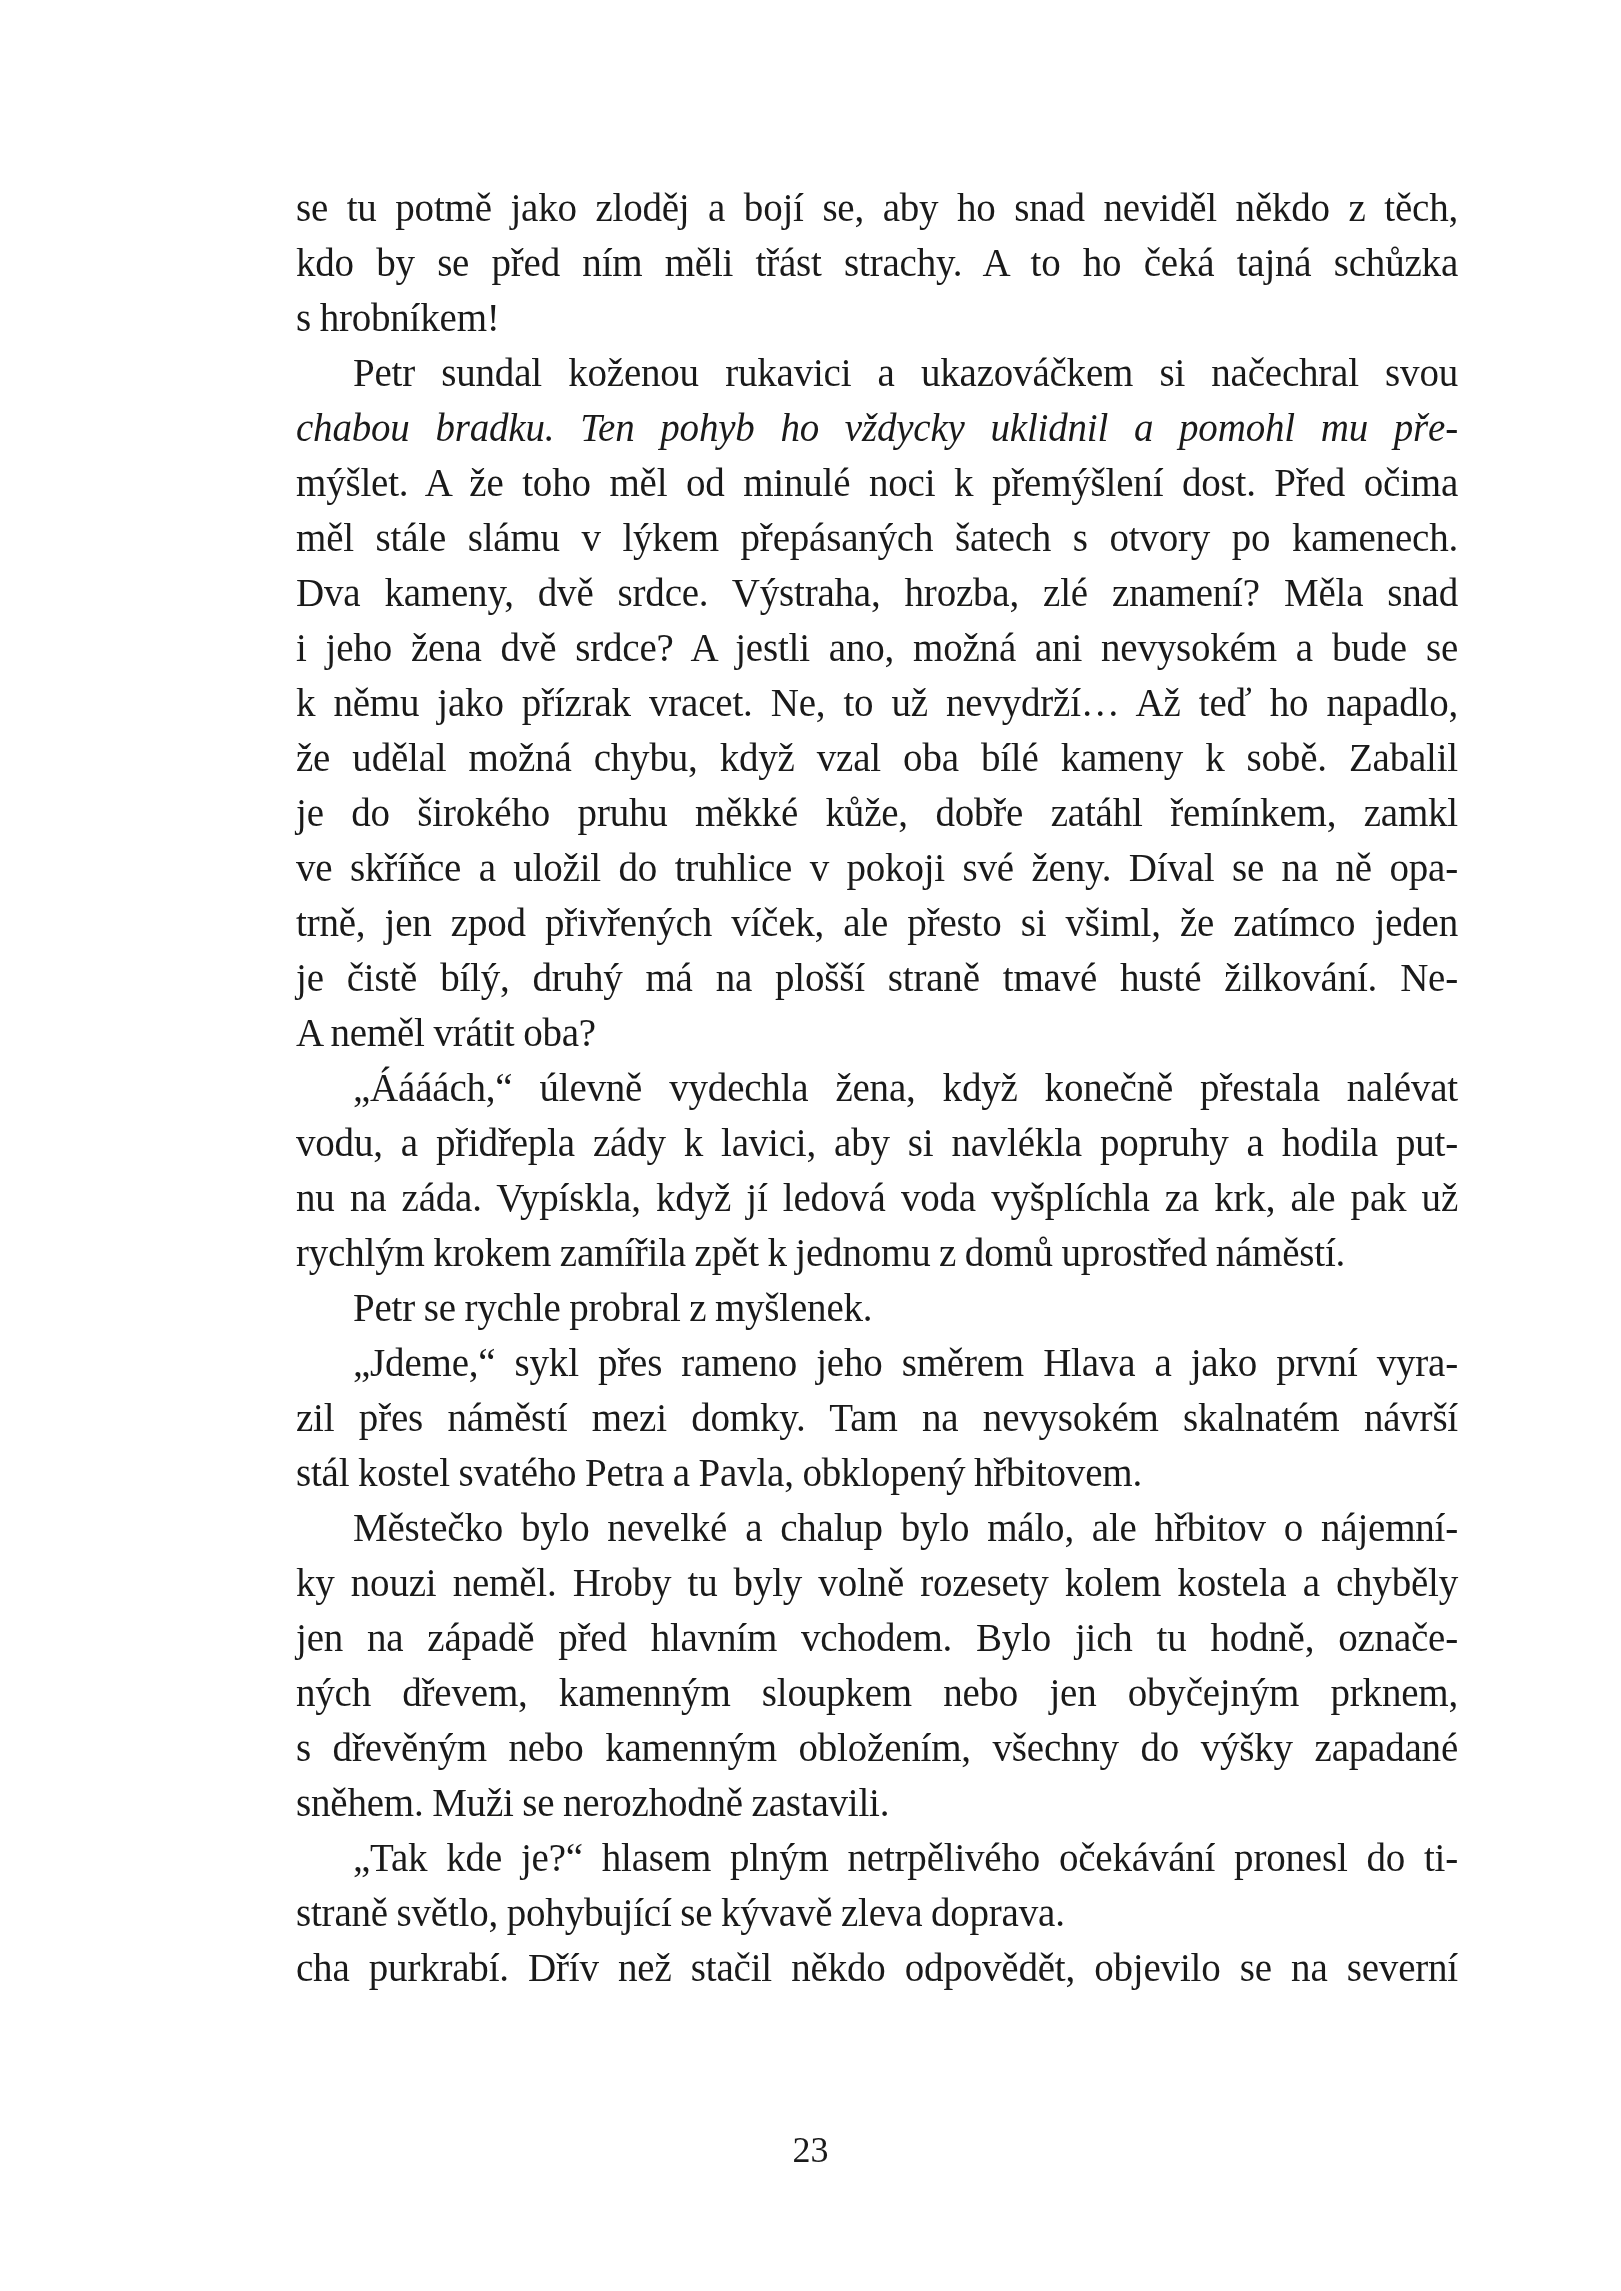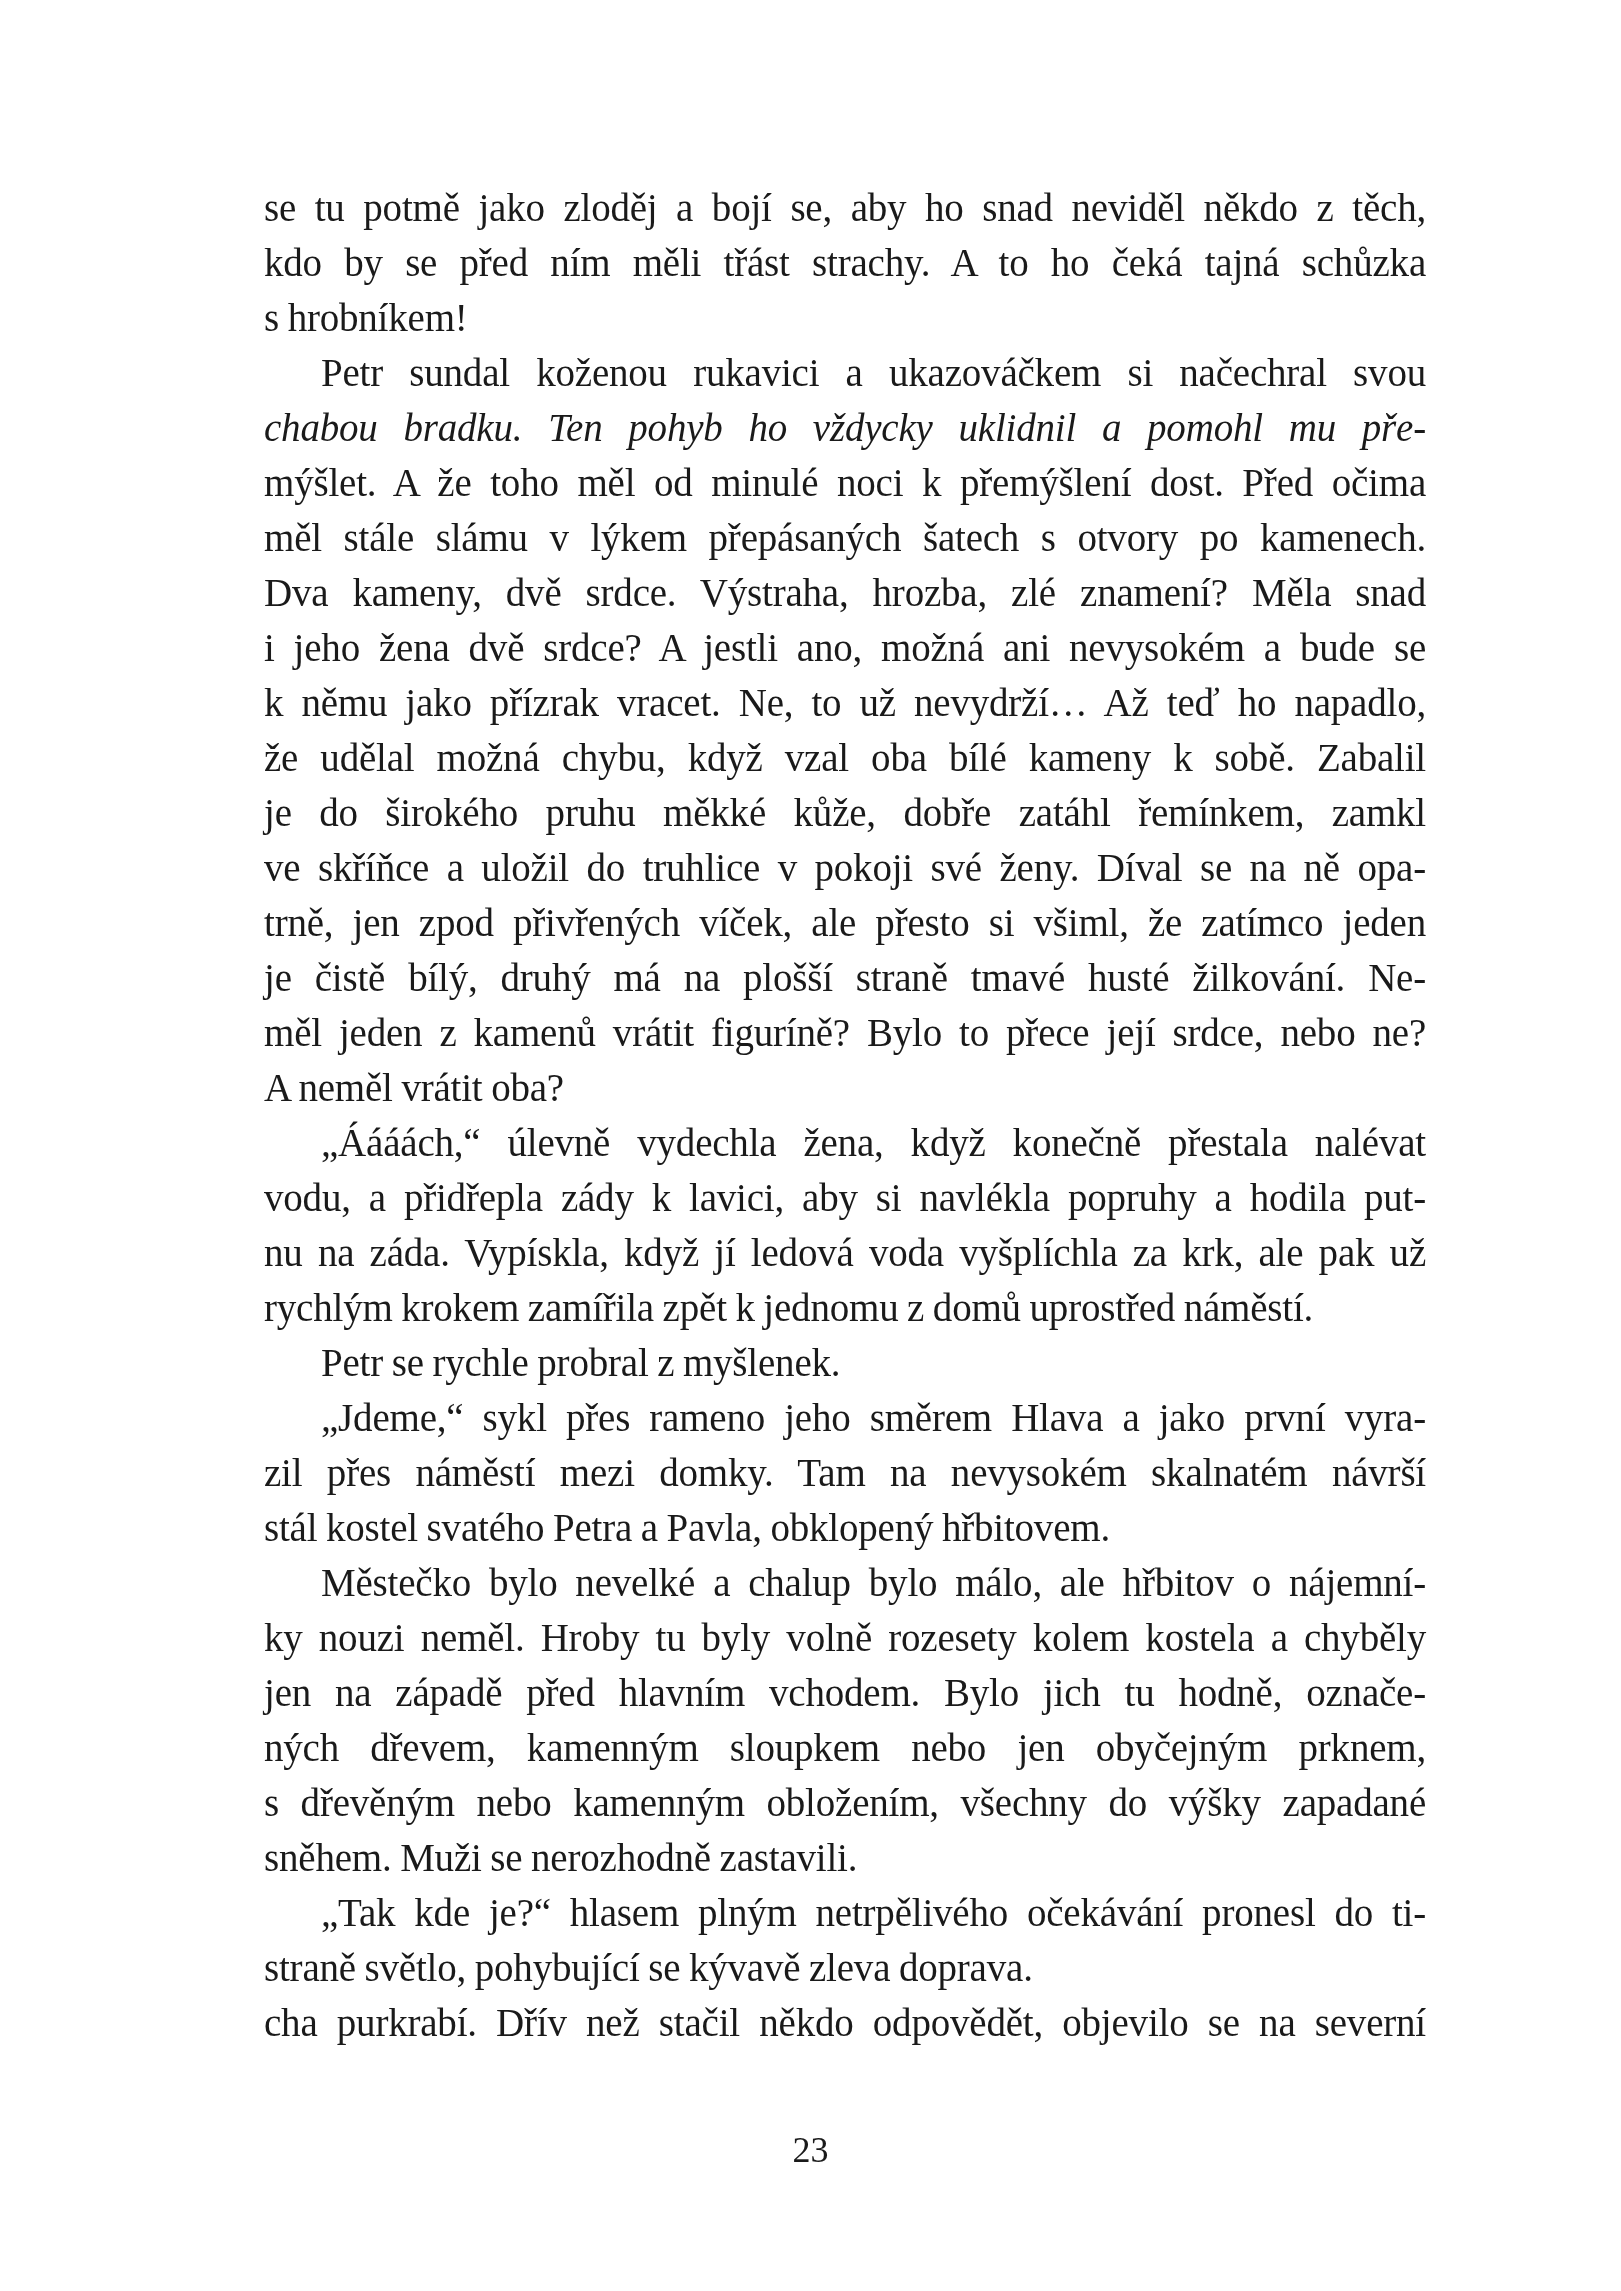--- a/index.html
+++ b/index.html
@@ -17,21 +17,21 @@
     }
     .page {
       position: absolute;
       left: 0; top: 0;
       width: 1621px;
       height: 2291px;
       background: #ffffff;
     }
     .text-block {
       position: absolute;
-      left: 264px;
+      left: 296px;
       top: 180px;
       width: 1162px;
     }
     .line {
       display: block;
       height: 55px;
       line-height: 55px;
       font-size: 39px;
       white-space: nowrap;
       text-align: justify;
@@ -71,21 +71,20 @@
         <span class="line" style="white-space: normal;">mýšlet. A že toho měl od minulé noci k přemýšlení dost. Před očima</span>
         <span class="line" style="white-space: normal;">měl stále slámu v lýkem přepásaných šatech s otvory po kamenech.</span>
         <span class="line" style="white-space: normal;">Dva kameny, dvě srdce. Výstraha, hrozba, zlé znamení? Měla snad</span>
         <span class="line" style="white-space: normal;">i jeho žena dvě srdce? A jestli ano, možná ani nevysokém a bude se</span>
         <span class="line" style="white-space: normal;">k němu jako přízrak vracet. Ne, to už nevydrží… Až teď ho napadlo,</span>
         <span class="line" style="white-space: normal;">že udělal možná chybu, když vzal oba bílé kameny k sobě. Zabalil</span>
         <span class="line" style="white-space: normal;">je do širokého pruhu měkké kůže, dobře zatáhl řemínkem, zamkl</span>
         <span class="line" style="white-space: normal;">ve skříňce a uložil do truhlice v pokoji své ženy. Díval se na ně opa-</span>
         <span class="line" style="white-space: normal;">trně, jen zpod přivřených víček, ale přesto si všiml, že zatímco jeden</span>
         <span class="line" style="white-space: normal;">je čistě bílý, druhý má na plošší straně tmavé husté žilkování. Ne-</span>
-        <span class="line" style="white-space: normal;">měl jeden z kamenů vrátit figuríně? Bylo to přece její srdce, nebo ne?</span>
         <span class="line last">A neměl vrátit oba?</span>
       </div>
       <div>
         <span class="line indent" style="white-space: normal;">„Áááách,“ úlevně vydechla žena, když konečně přestala nalévat</span>
         <span class="line" style="white-space: normal;">vodu, a přidřepla zády k lavici, aby si navlékla popruhy a hodila put-</span>
         <span class="line" style="white-space: normal;">nu na záda. Vypískla, když jí ledová voda vyšplíchla za krk, ale pak už</span>
         <span class="line last">rychlým krokem zamířila zpět k jednomu z domů uprostřed náměstí.</span>
       </div>
       <div>
         <span class="line indent last">Petr se rychle probral z myšlenek.</span>

